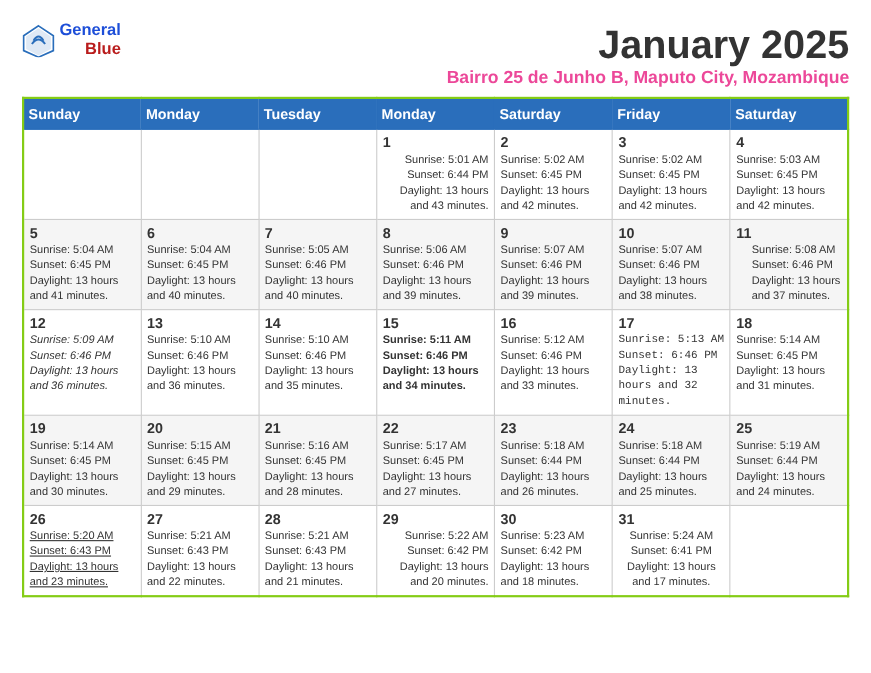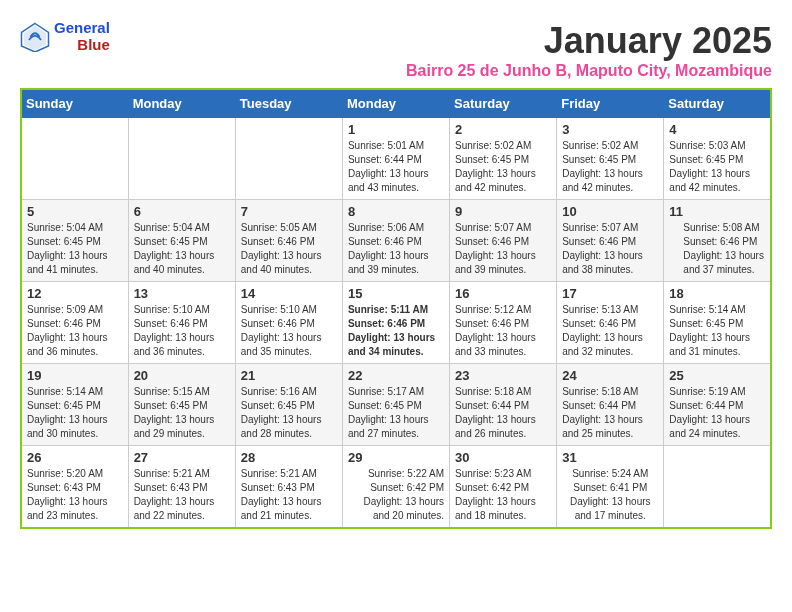--- a/index.html
+++ b/index.html
@@ -113,21 +113,21 @@
         <th>Saturday</th>
       </tr>
   </thead>
   <tbody id="calendar-body">
   <tr>
         <td class="empty-cell"></td>
         <td class="empty-cell"></td>
         <td class="empty-cell"></td>
         <td>
           <span class="day-number">1</span>
-          <div class="day-info" style="white-space: pre-line;">Sunrise: 5:01 AM
+          <div class="day-info" style="white-space: pre-line; text-align: right;">Sunrise: 5:01 AM
 Sunset: 6:44 PM
 Daylight: 13 hours and 43 minutes.</div>
         </td>
         <td>
           <span class="day-number">2</span>
           <div class="day-info" style="white-space: pre-line;">Sunrise: 5:02 AM
 Sunset: 6:45 PM
 Daylight: 13 hours and 42 minutes.</div>
         </td>
         <td>
@@ -183,21 +183,21 @@
         <td>
           <span class="day-number">11</span>
           <div class="day-info" style="white-space: pre-line; margin-left: 14px;">Sunrise: 5:08 AM
 Sunset: 6:46 PM
 Daylight: 13 hours and 37 minutes.</div>
         </td>
       </tr>
       <tr>
         <td>
           <span class="day-number">12</span>
-          <div class="day-info" style="white-space: pre-line;">Sunrise: 5:09 AM
+          <div class="day-info" style="white-space: pre-line; font-style: italic;">Sunrise: 5:09 AM
 Sunset: 6:46 PM
 Daylight: 13 hours and 36 minutes.</div>
         </td>
         <td>
           <span class="day-number">13</span>
           <div class="day-info" style="white-space: pre-line;">Sunrise: 5:10 AM
 Sunset: 6:46 PM
 Daylight: 13 hours and 36 minutes.</div>
         </td>
         <td>
@@ -213,21 +213,21 @@
 Daylight: 13 hours and 34 minutes.</div>
         </td>
         <td>
           <span class="day-number">16</span>
           <div class="day-info" style="white-space: pre-line;">Sunrise: 5:12 AM
 Sunset: 6:46 PM
 Daylight: 13 hours and 33 minutes.</div>
         </td>
         <td>
           <span class="day-number">17</span>
-          <div class="day-info" style="white-space: pre-line;">Sunrise: 5:13 AM
+          <div class="day-info" style="white-space: pre-line; font-family: Liberation Mono, monospace;">Sunrise: 5:13 AM
 Sunset: 6:46 PM
 Daylight: 13 hours and 32 minutes.</div>
         </td>
         <td>
           <span class="day-number">18</span>
           <div class="day-info" style="white-space: pre-line;">Sunrise: 5:14 AM
 Sunset: 6:45 PM
 Daylight: 13 hours and 31 minutes.</div>
         </td>
       </tr>
@@ -271,21 +271,21 @@
         <td>
           <span class="day-number">25</span>
           <div class="day-info" style="white-space: pre-line;">Sunrise: 5:19 AM
 Sunset: 6:44 PM
 Daylight: 13 hours and 24 minutes.</div>
         </td>
       </tr>
       <tr>
         <td>
           <span class="day-number">26</span>
-          <div class="day-info" style="white-space: pre-line;">Sunrise: 5:20 AM
+          <div class="day-info" style="white-space: pre-line; text-decoration: underline;">Sunrise: 5:20 AM
 Sunset: 6:43 PM
 Daylight: 13 hours and 23 minutes.</div>
         </td>
         <td>
           <span class="day-number">27</span>
           <div class="day-info" style="white-space: pre-line;">Sunrise: 5:21 AM
 Sunset: 6:43 PM
 Daylight: 13 hours and 22 minutes.</div>
         </td>
         <td>

